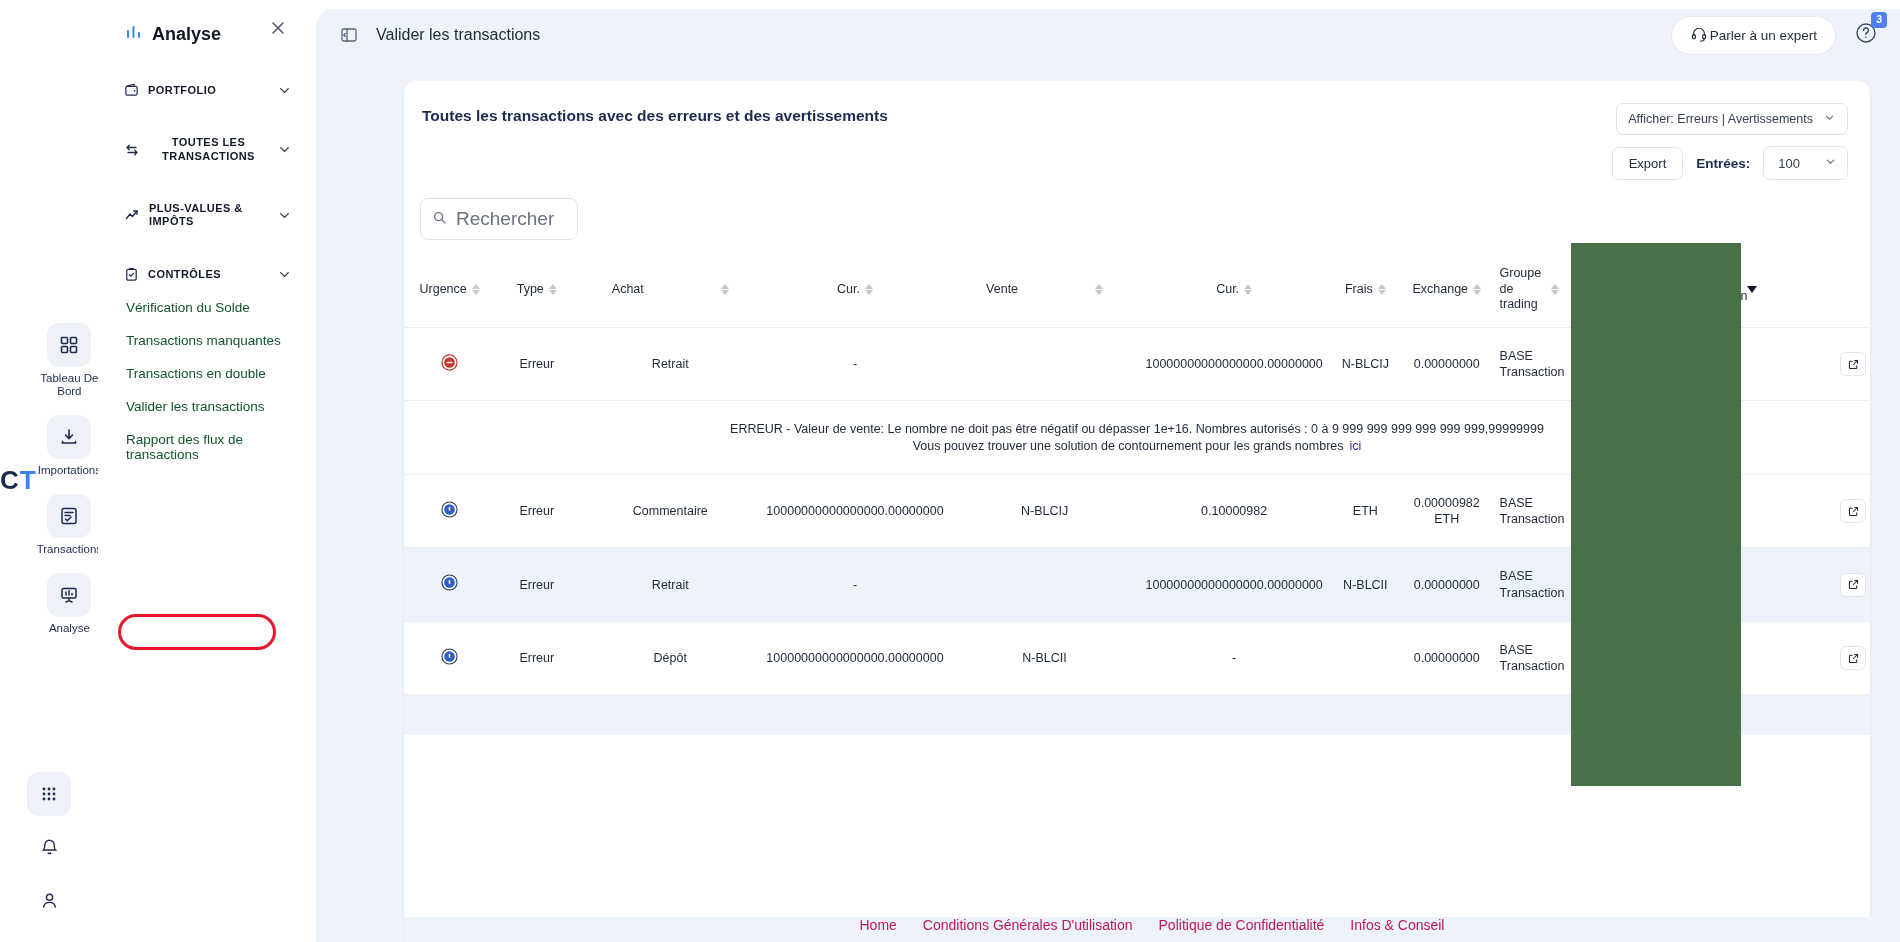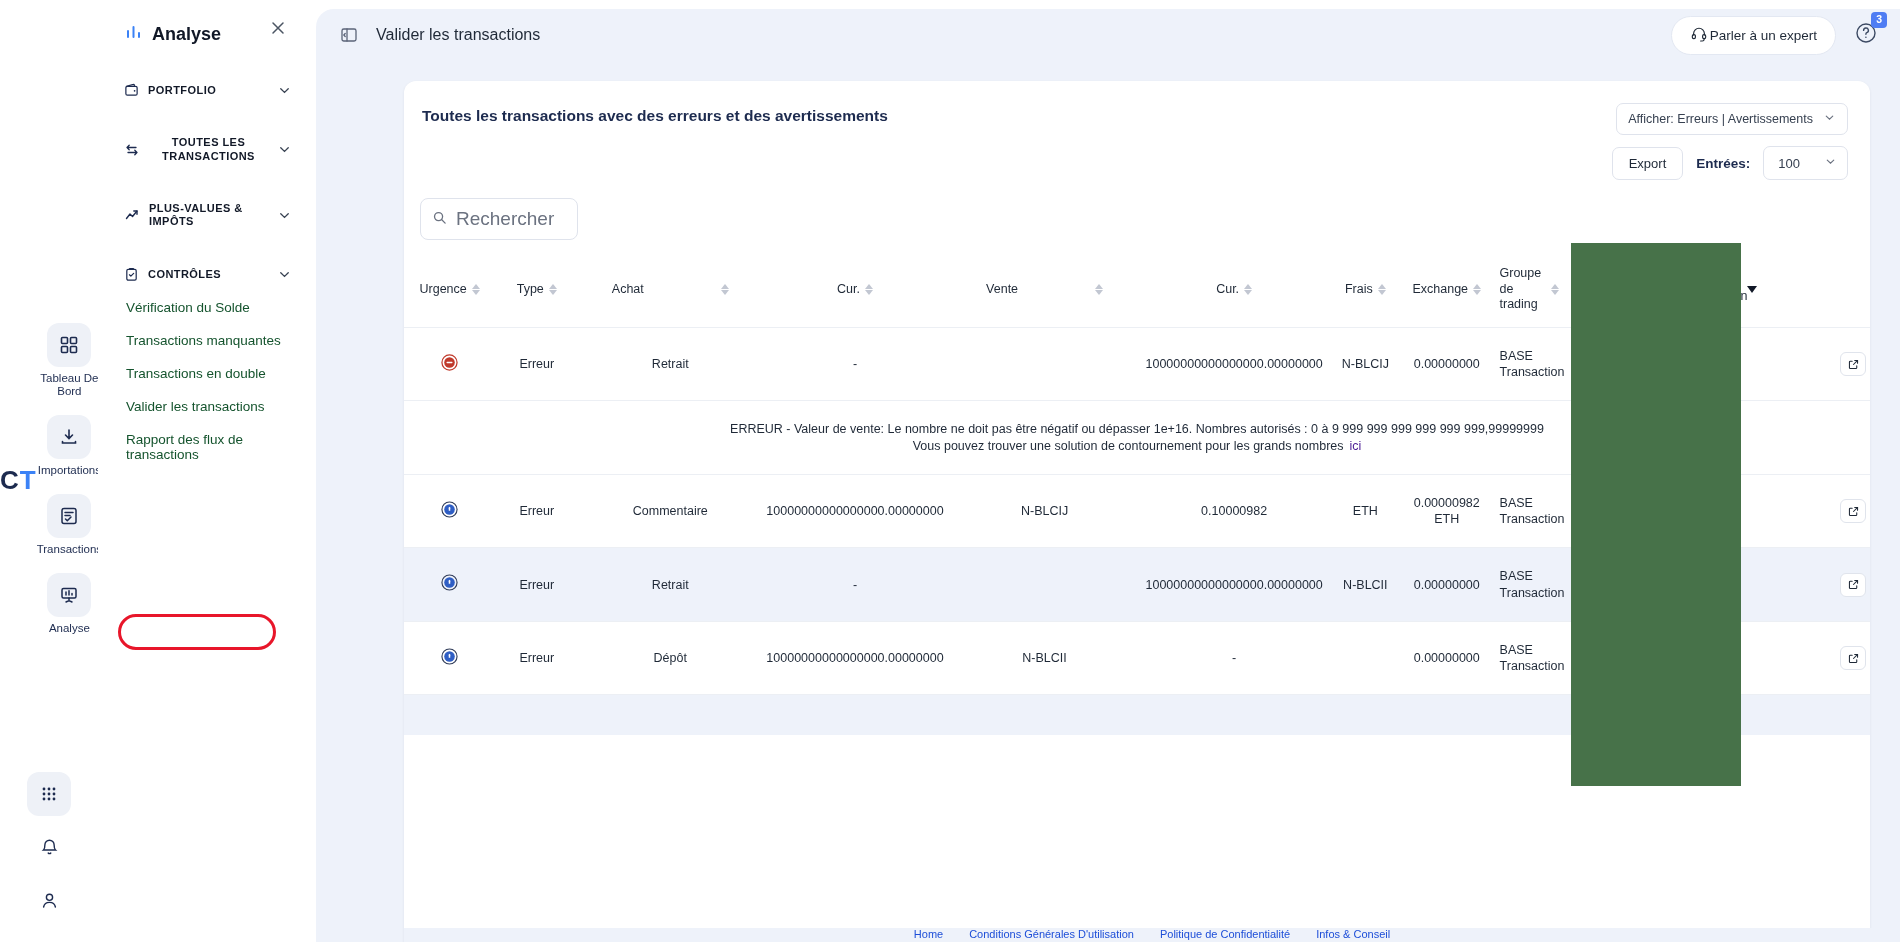--- a/index.html
+++ b/index.html
@@ -204,23 +204,23 @@
 
   
   .green-block {
     position: absolute; left: 1255px; top: 234px;
     width: 170px; height: 543px; background: #477249;
     z-index: 5; pointer-events: none;
   }
 
   
   .footer {
-    position: absolute; left: 98px; right: 0; bottom: 0; height: 14px;
+    position: absolute; left: 98px; right: 0; bottom: 0; height: 25px;
     display: flex; align-items: flex-start; justify-content: center;
-    gap: 26px; font-size: 11px; color: #1d4ed8; overflow: hidden;
+    gap: 26px; font-size: 14px; color: #be185d; overflow: hidden;
     background: #eef2fa; z-index: 6;
   }
   .footer span { white-space: nowrap; cursor: pointer; }
 </style>
 </head>
 <body>
 
 <div class="app">
 
   <div class="rail">

